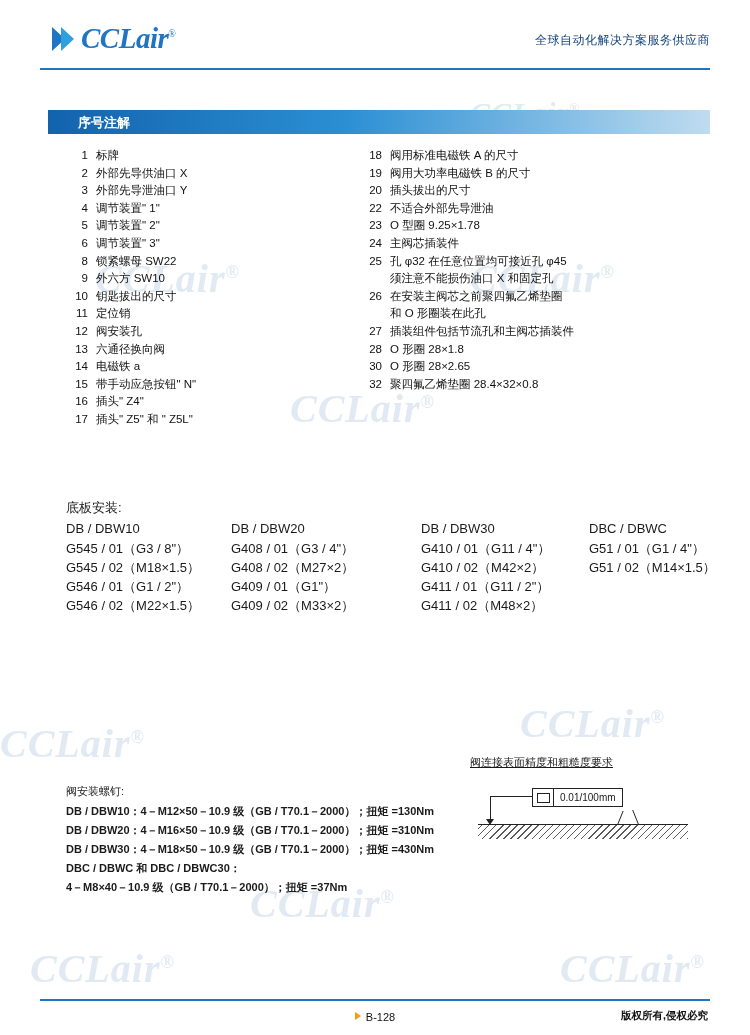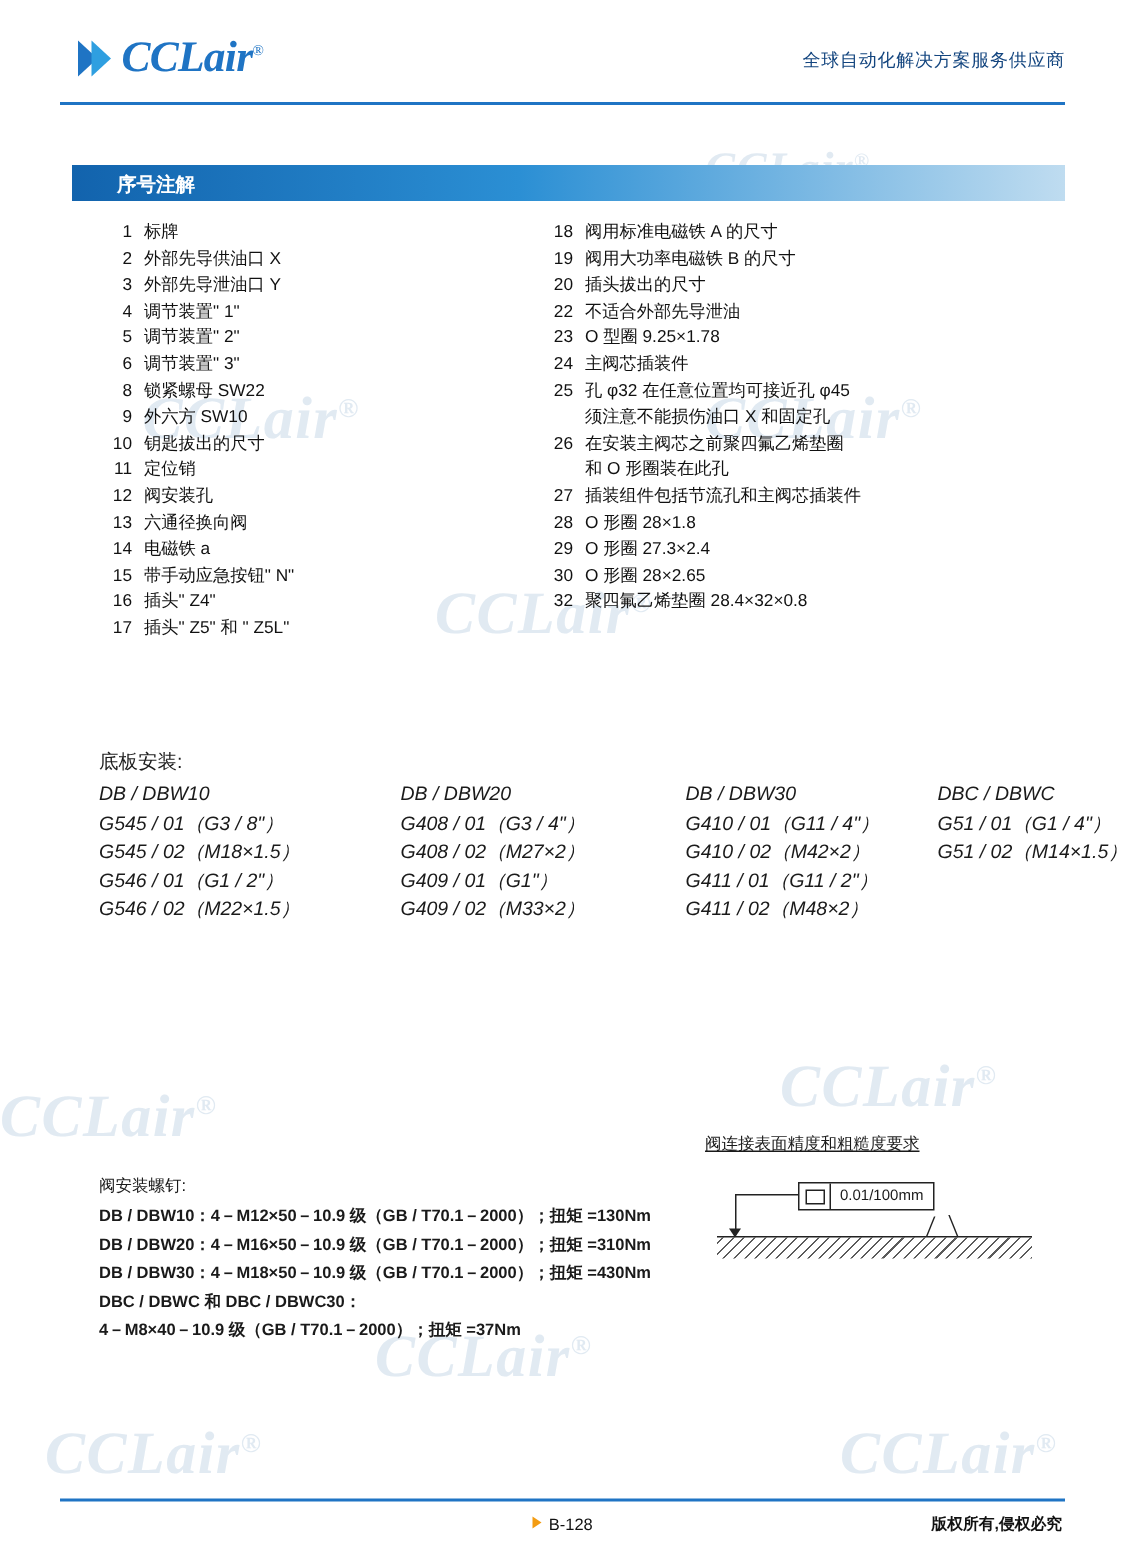--- a/index.html
+++ b/index.html
@@ -167,27 +167,26 @@
     right: 40px;
     z-index: 10;
     font-size: 13px;
     line-height: 19px;
   }
   .bp-title {
     margin-bottom: 2px;
   }
   .bp-grid {
     display: flex;
-    font-style: italic;
   }
   .bp-col {
     flex: 0 0 auto;
   }
   .bp-col.c0 { width: 165px; }
-  .bp-col.c1 { width: 190px; margin-left: 36px; }
+  .bp-col.c1 { width: 190px; }
   .bp-col.c2 { width: 168px; }
   .bp-col.c3 { width: 140px; }
   .bp-head { margin-bottom: 1px; }
   .bp-cell { white-space: nowrap; }
 
   
   .screws {
     position: absolute;
     top: 782px;
     left: 66px;
@@ -474,24 +473,20 @@
         <div class="num"></div>
         <div class="txt">和 O 形圈装在此孔</div>
       </div>
       <div class="row">
         <div class="num">27</div>
         <div class="txt">插装组件包括节流孔和主阀芯插装件</div>
       </div>
       <div class="row">
         <div class="num">28</div>
         <div class="txt">O 形圈 28×1.8</div>
-      </div>
-      <div class="row">
-        <div class="num">29</div>
-        <div class="txt">O 形圈 27.3×2.4</div>
       </div>
       <div class="row">
         <div class="num">30</div>
         <div class="txt">O 形圈 28×2.65</div>
       </div>
       <div class="row">
         <div class="num">32</div>
         <div class="txt">聚四氟乙烯垫圈 28.4×32×0.8</div>
       </div>
     </div>

